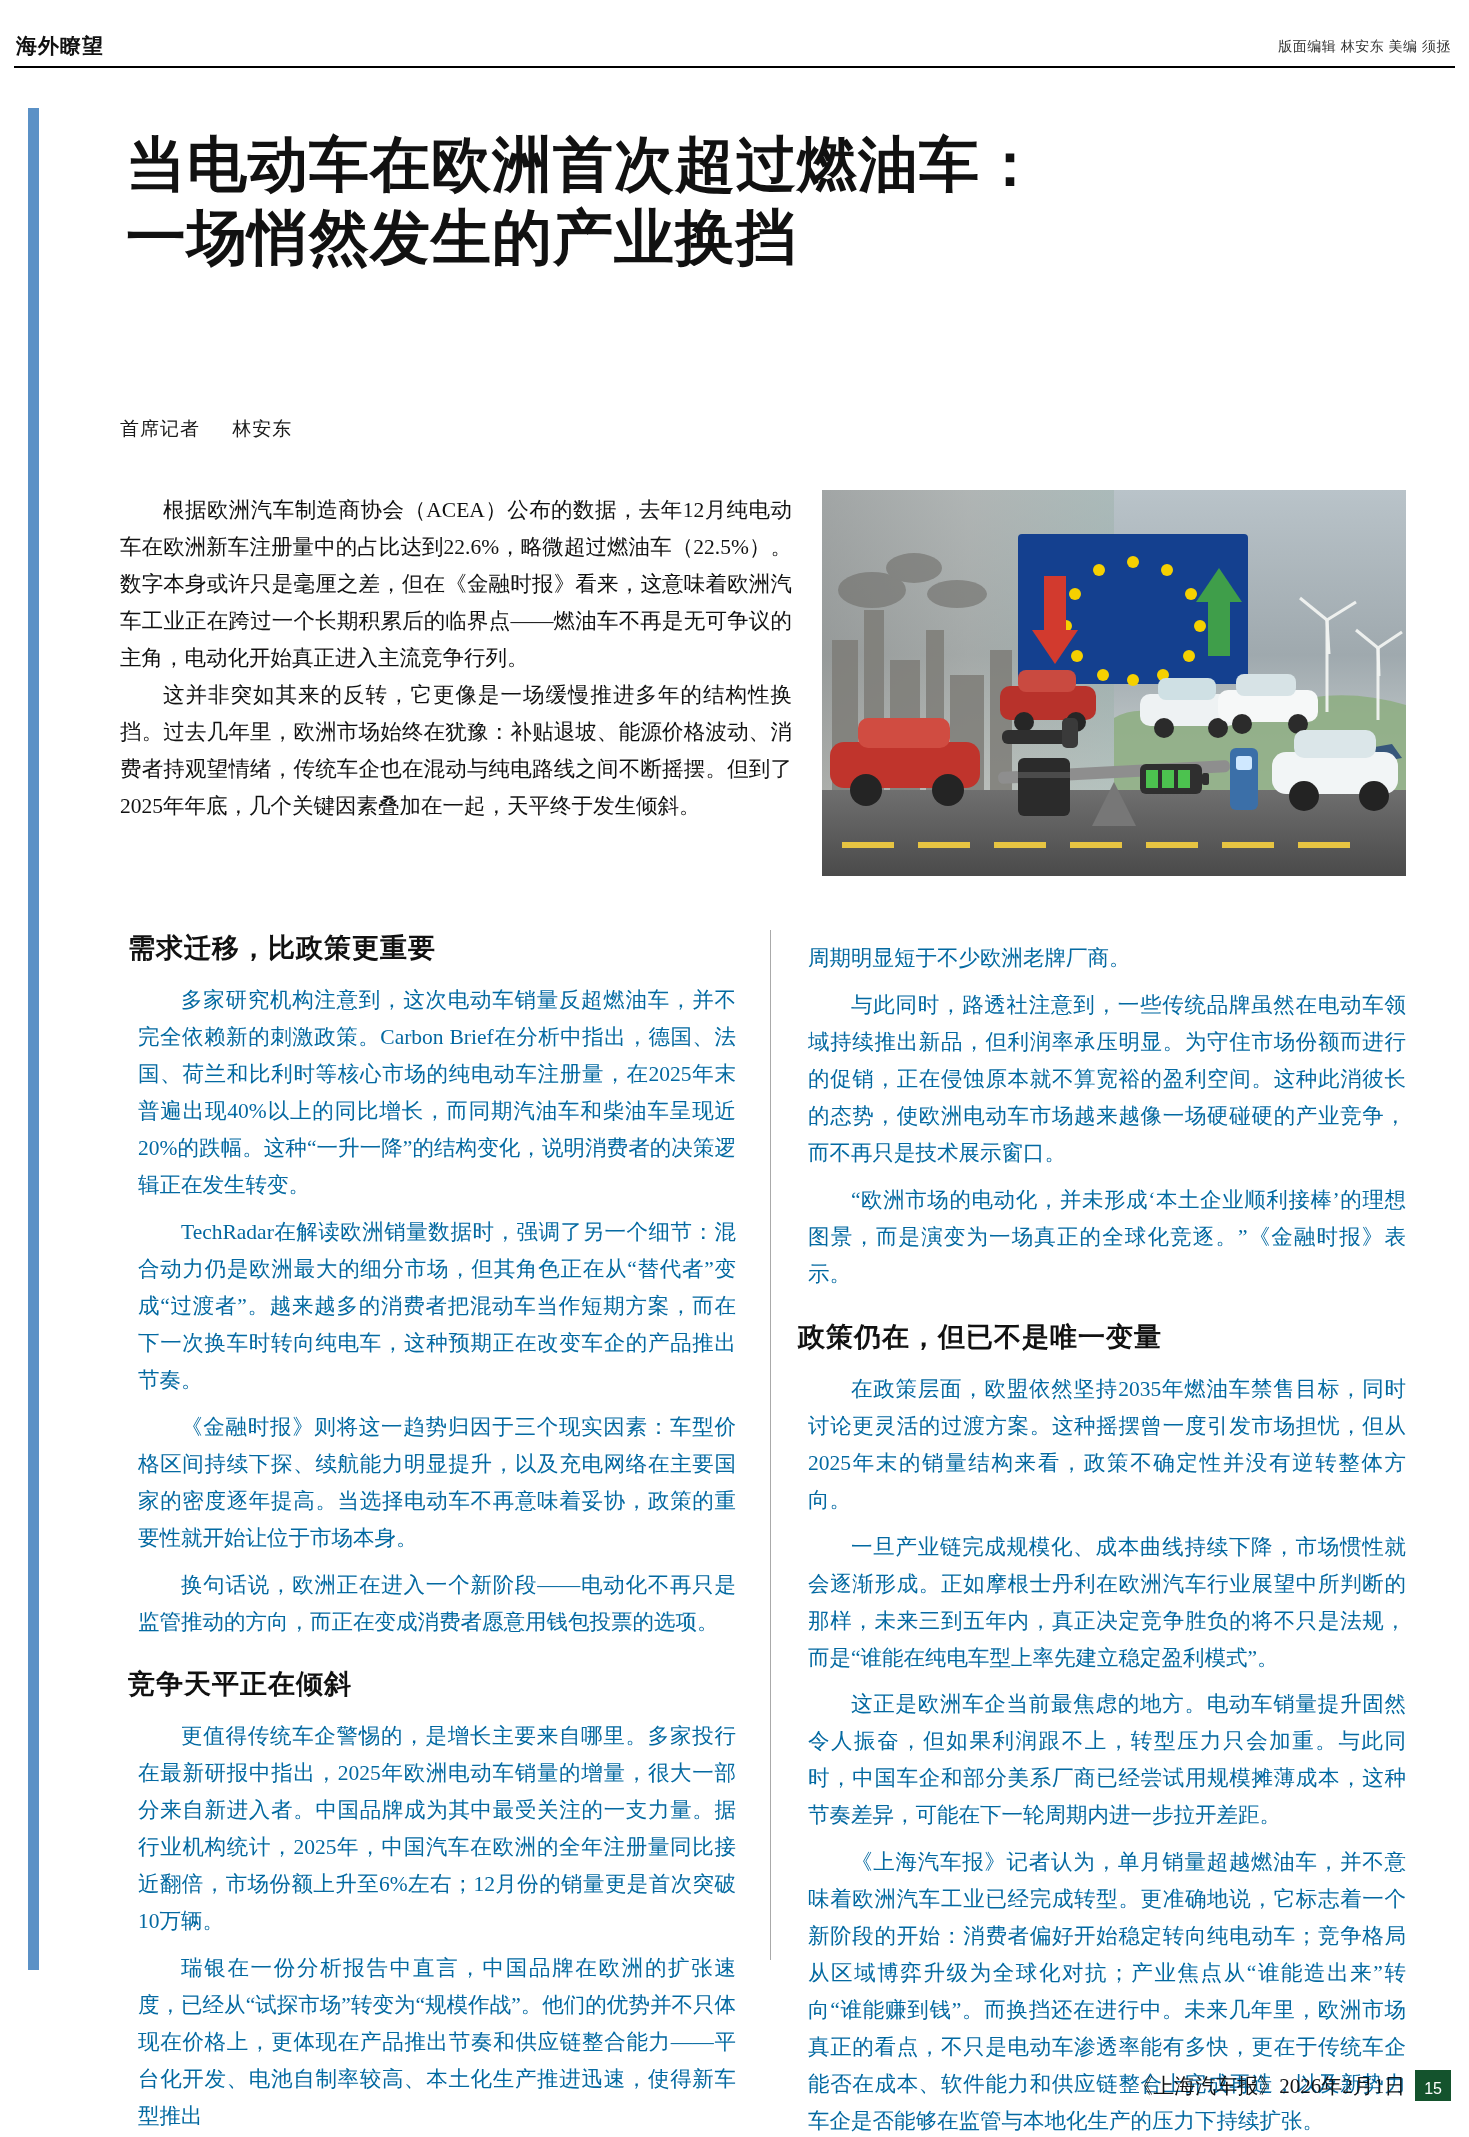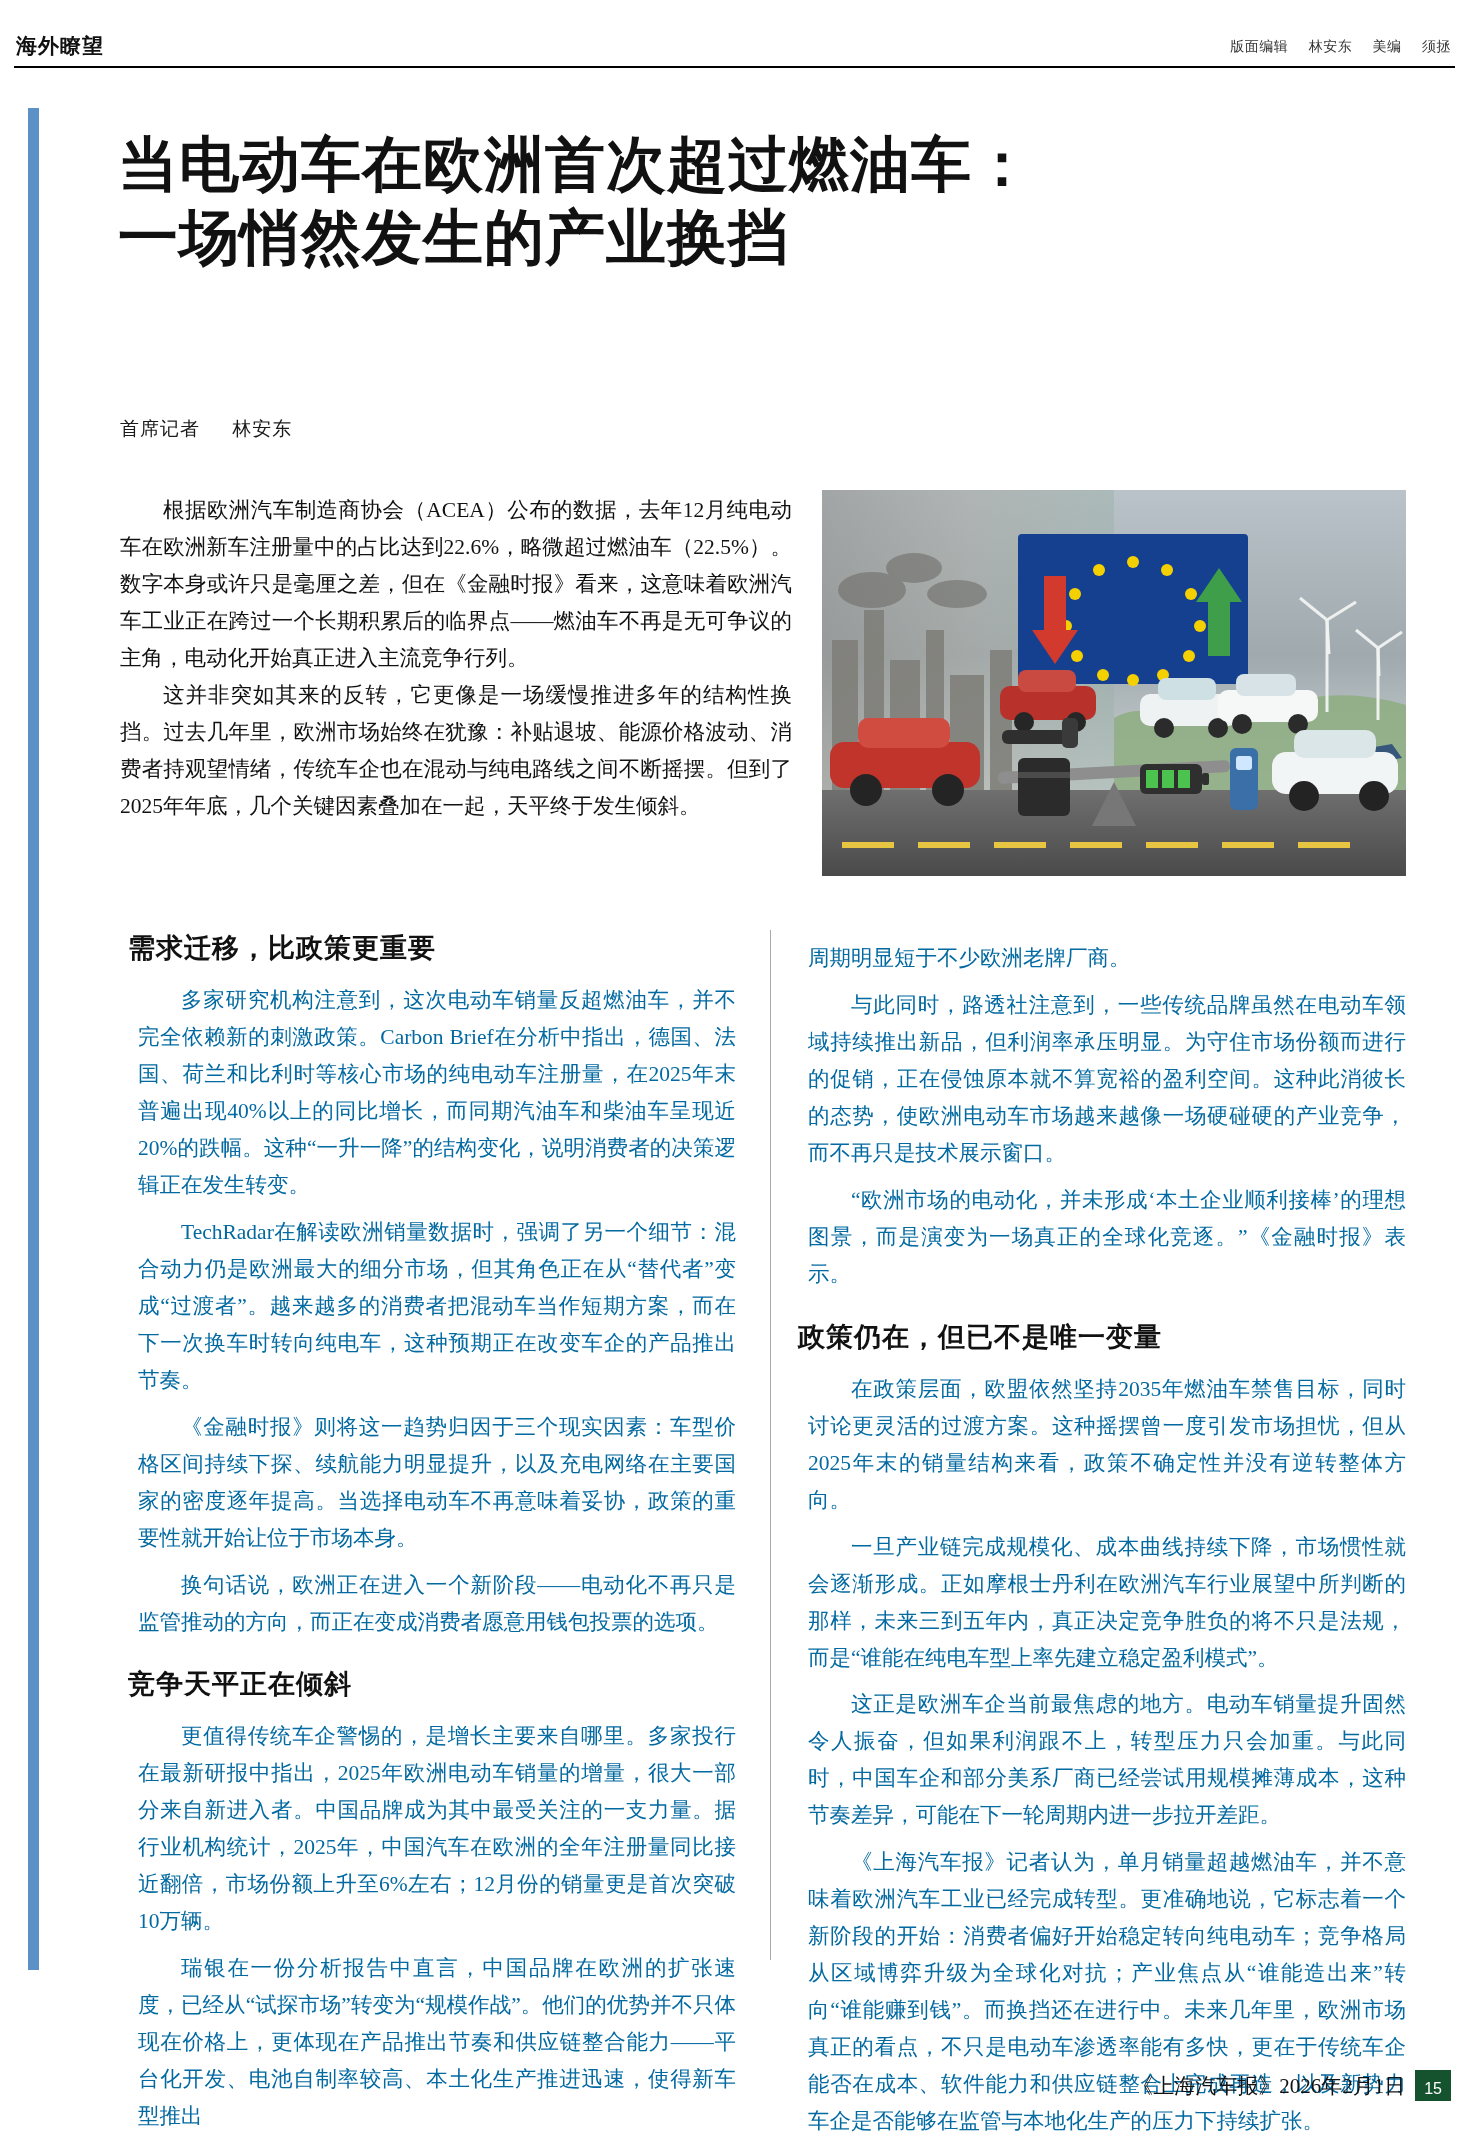--- a/index.html
+++ b/index.html
@@ -51,21 +51,21 @@
   }
   .credits {
     position: absolute;
     top: 16px;
     right: 18px;
     font-family: "Liberation Sans", sans-serif;
     font-size: 14px;
     color: #333333;
     letter-spacing: 0.5px;
   }
-  .credits span { margin-left: 16px; }
+  .credits span { }
 
   
   .blue-bar {
     position: absolute;
     top: 108px;
     left: 28px;
     width: 11px;
     height: 1862px;
     background: #5b91c6;
   }
@@ -77,20 +77,21 @@
     left: 118px;
     width: 1290px;
   }
   .title-line {
     font-family: "Liberation Sans", sans-serif;
     font-weight: bold;
     font-size: 60px;
     line-height: 1.22;
     letter-spacing: 1px;
     color: #111111;
+    margin-left: 8px;
   }
 
   
   .byline {
     position: absolute;
     top: 416px;
     left: 120px;
     font-family: "Liberation Sans", sans-serif;
     font-size: 19px;
     color: #1a1a1a;

